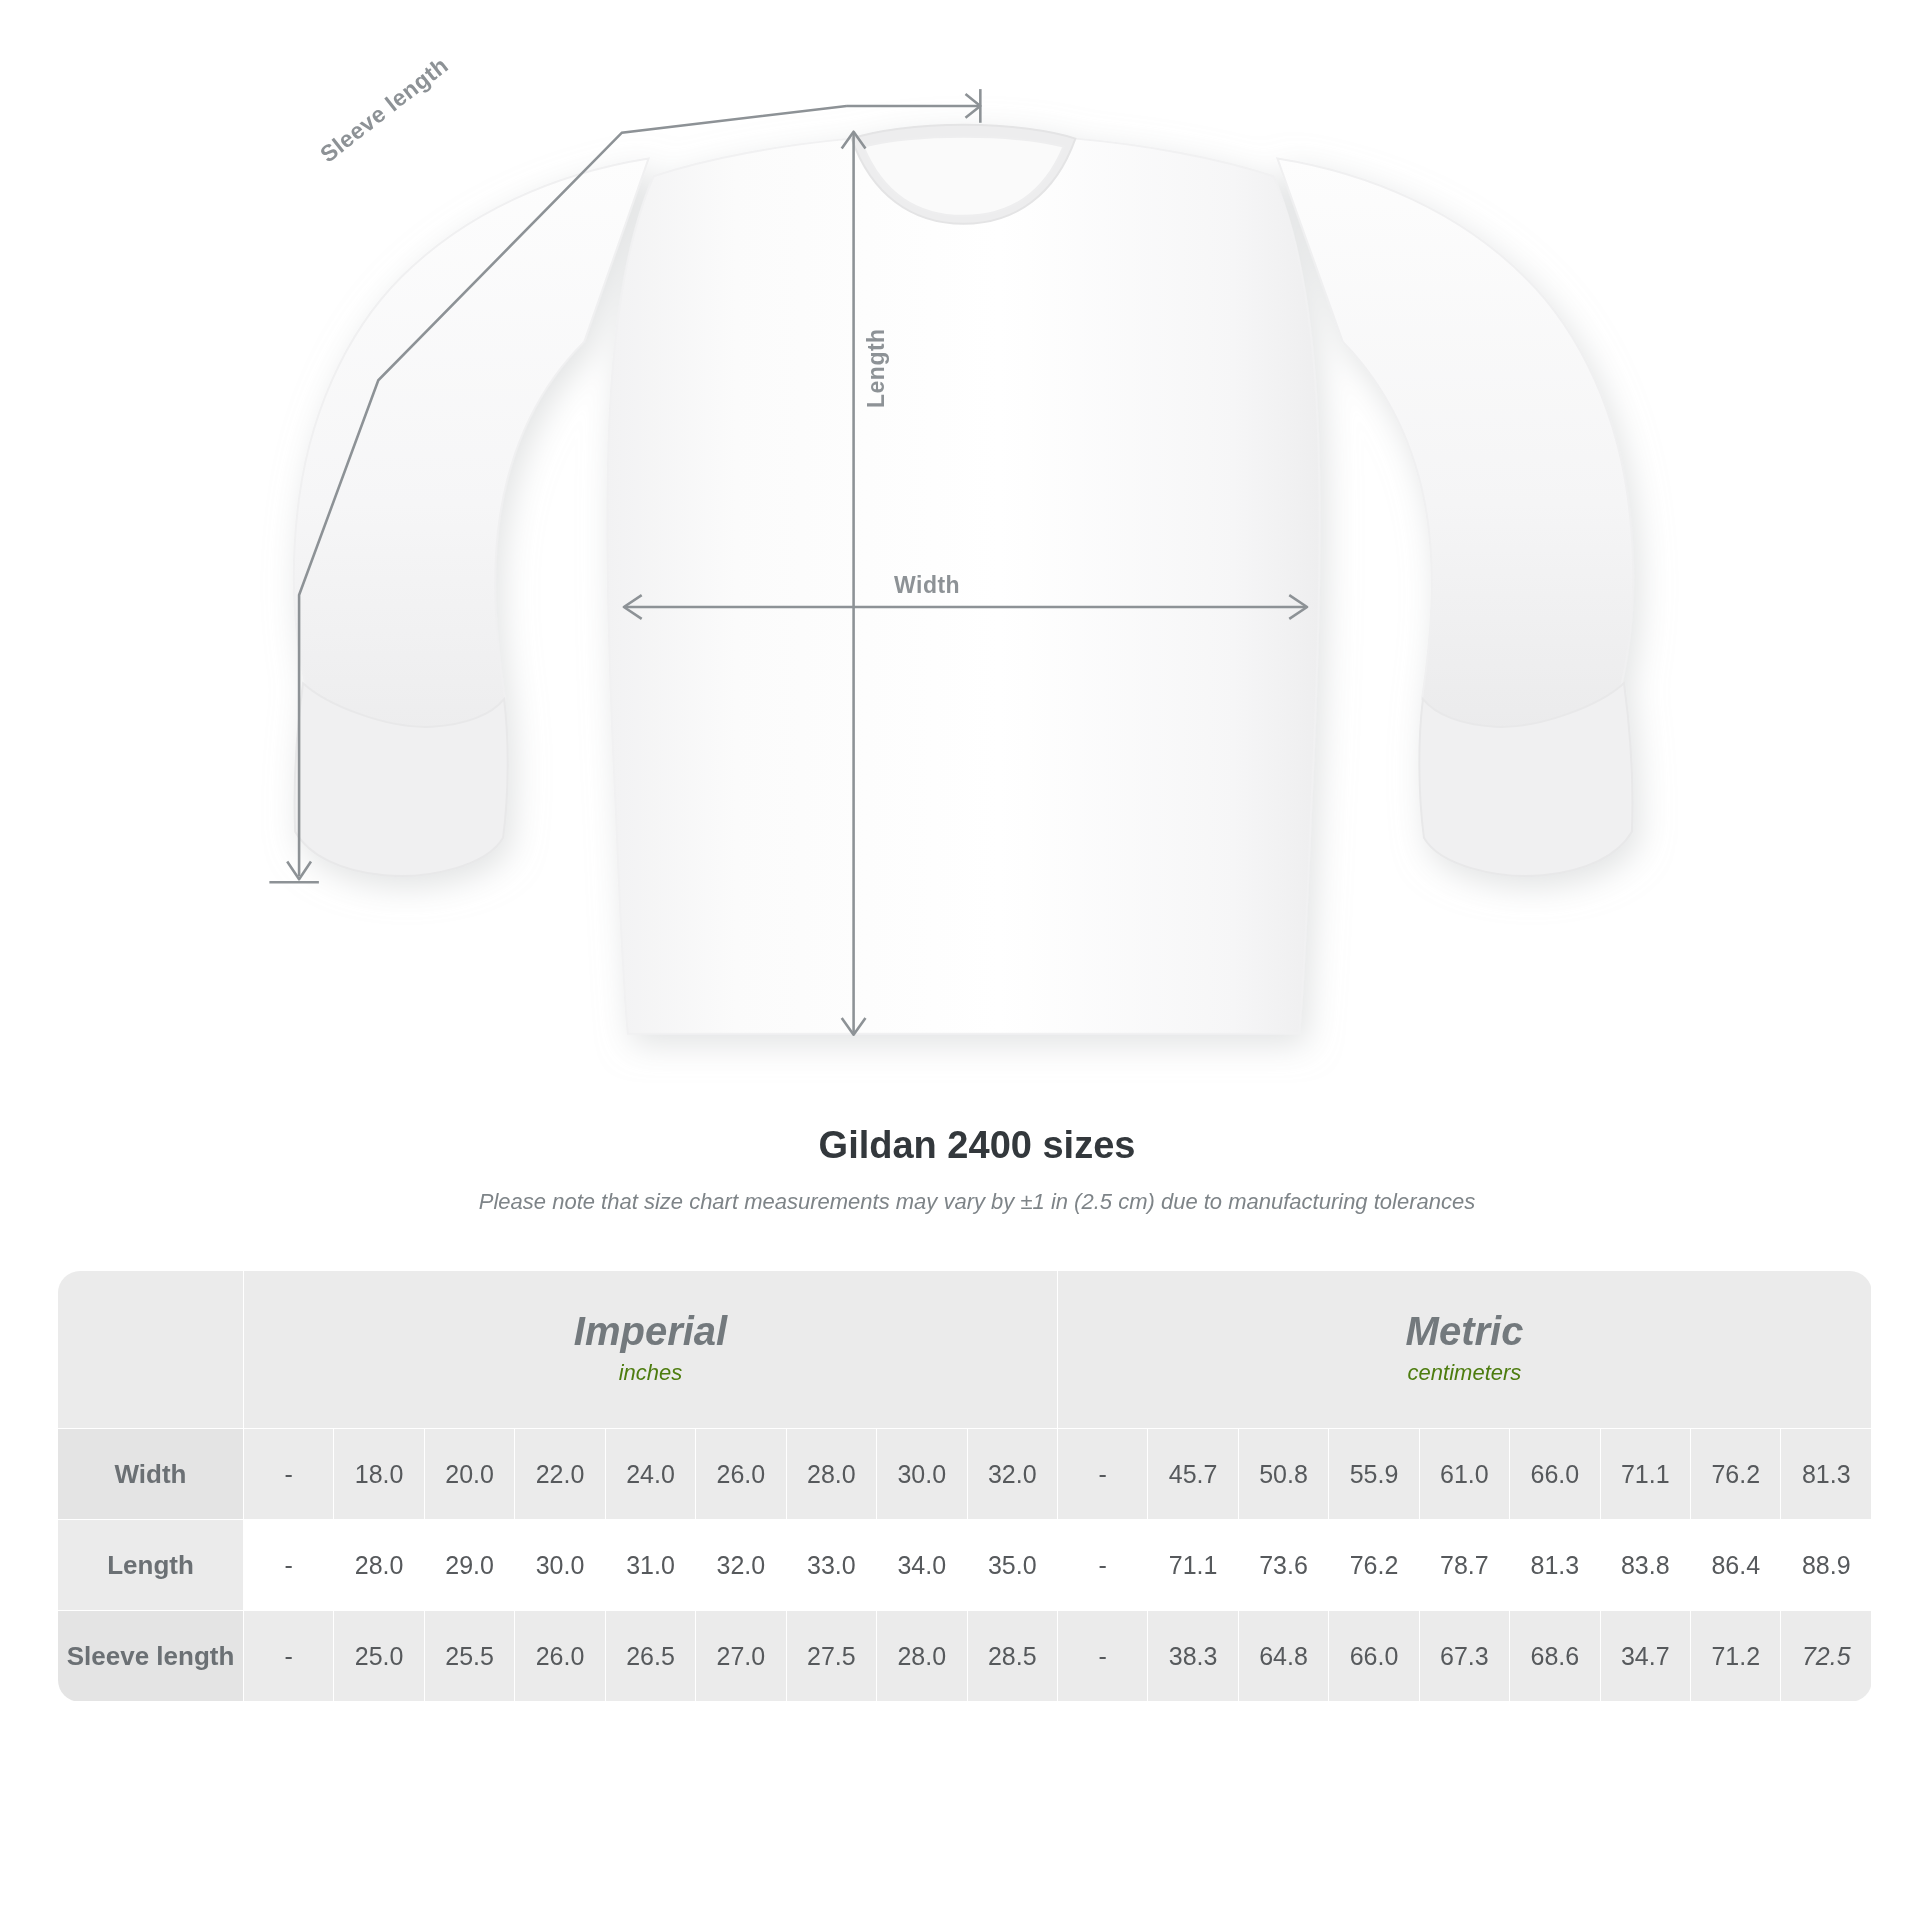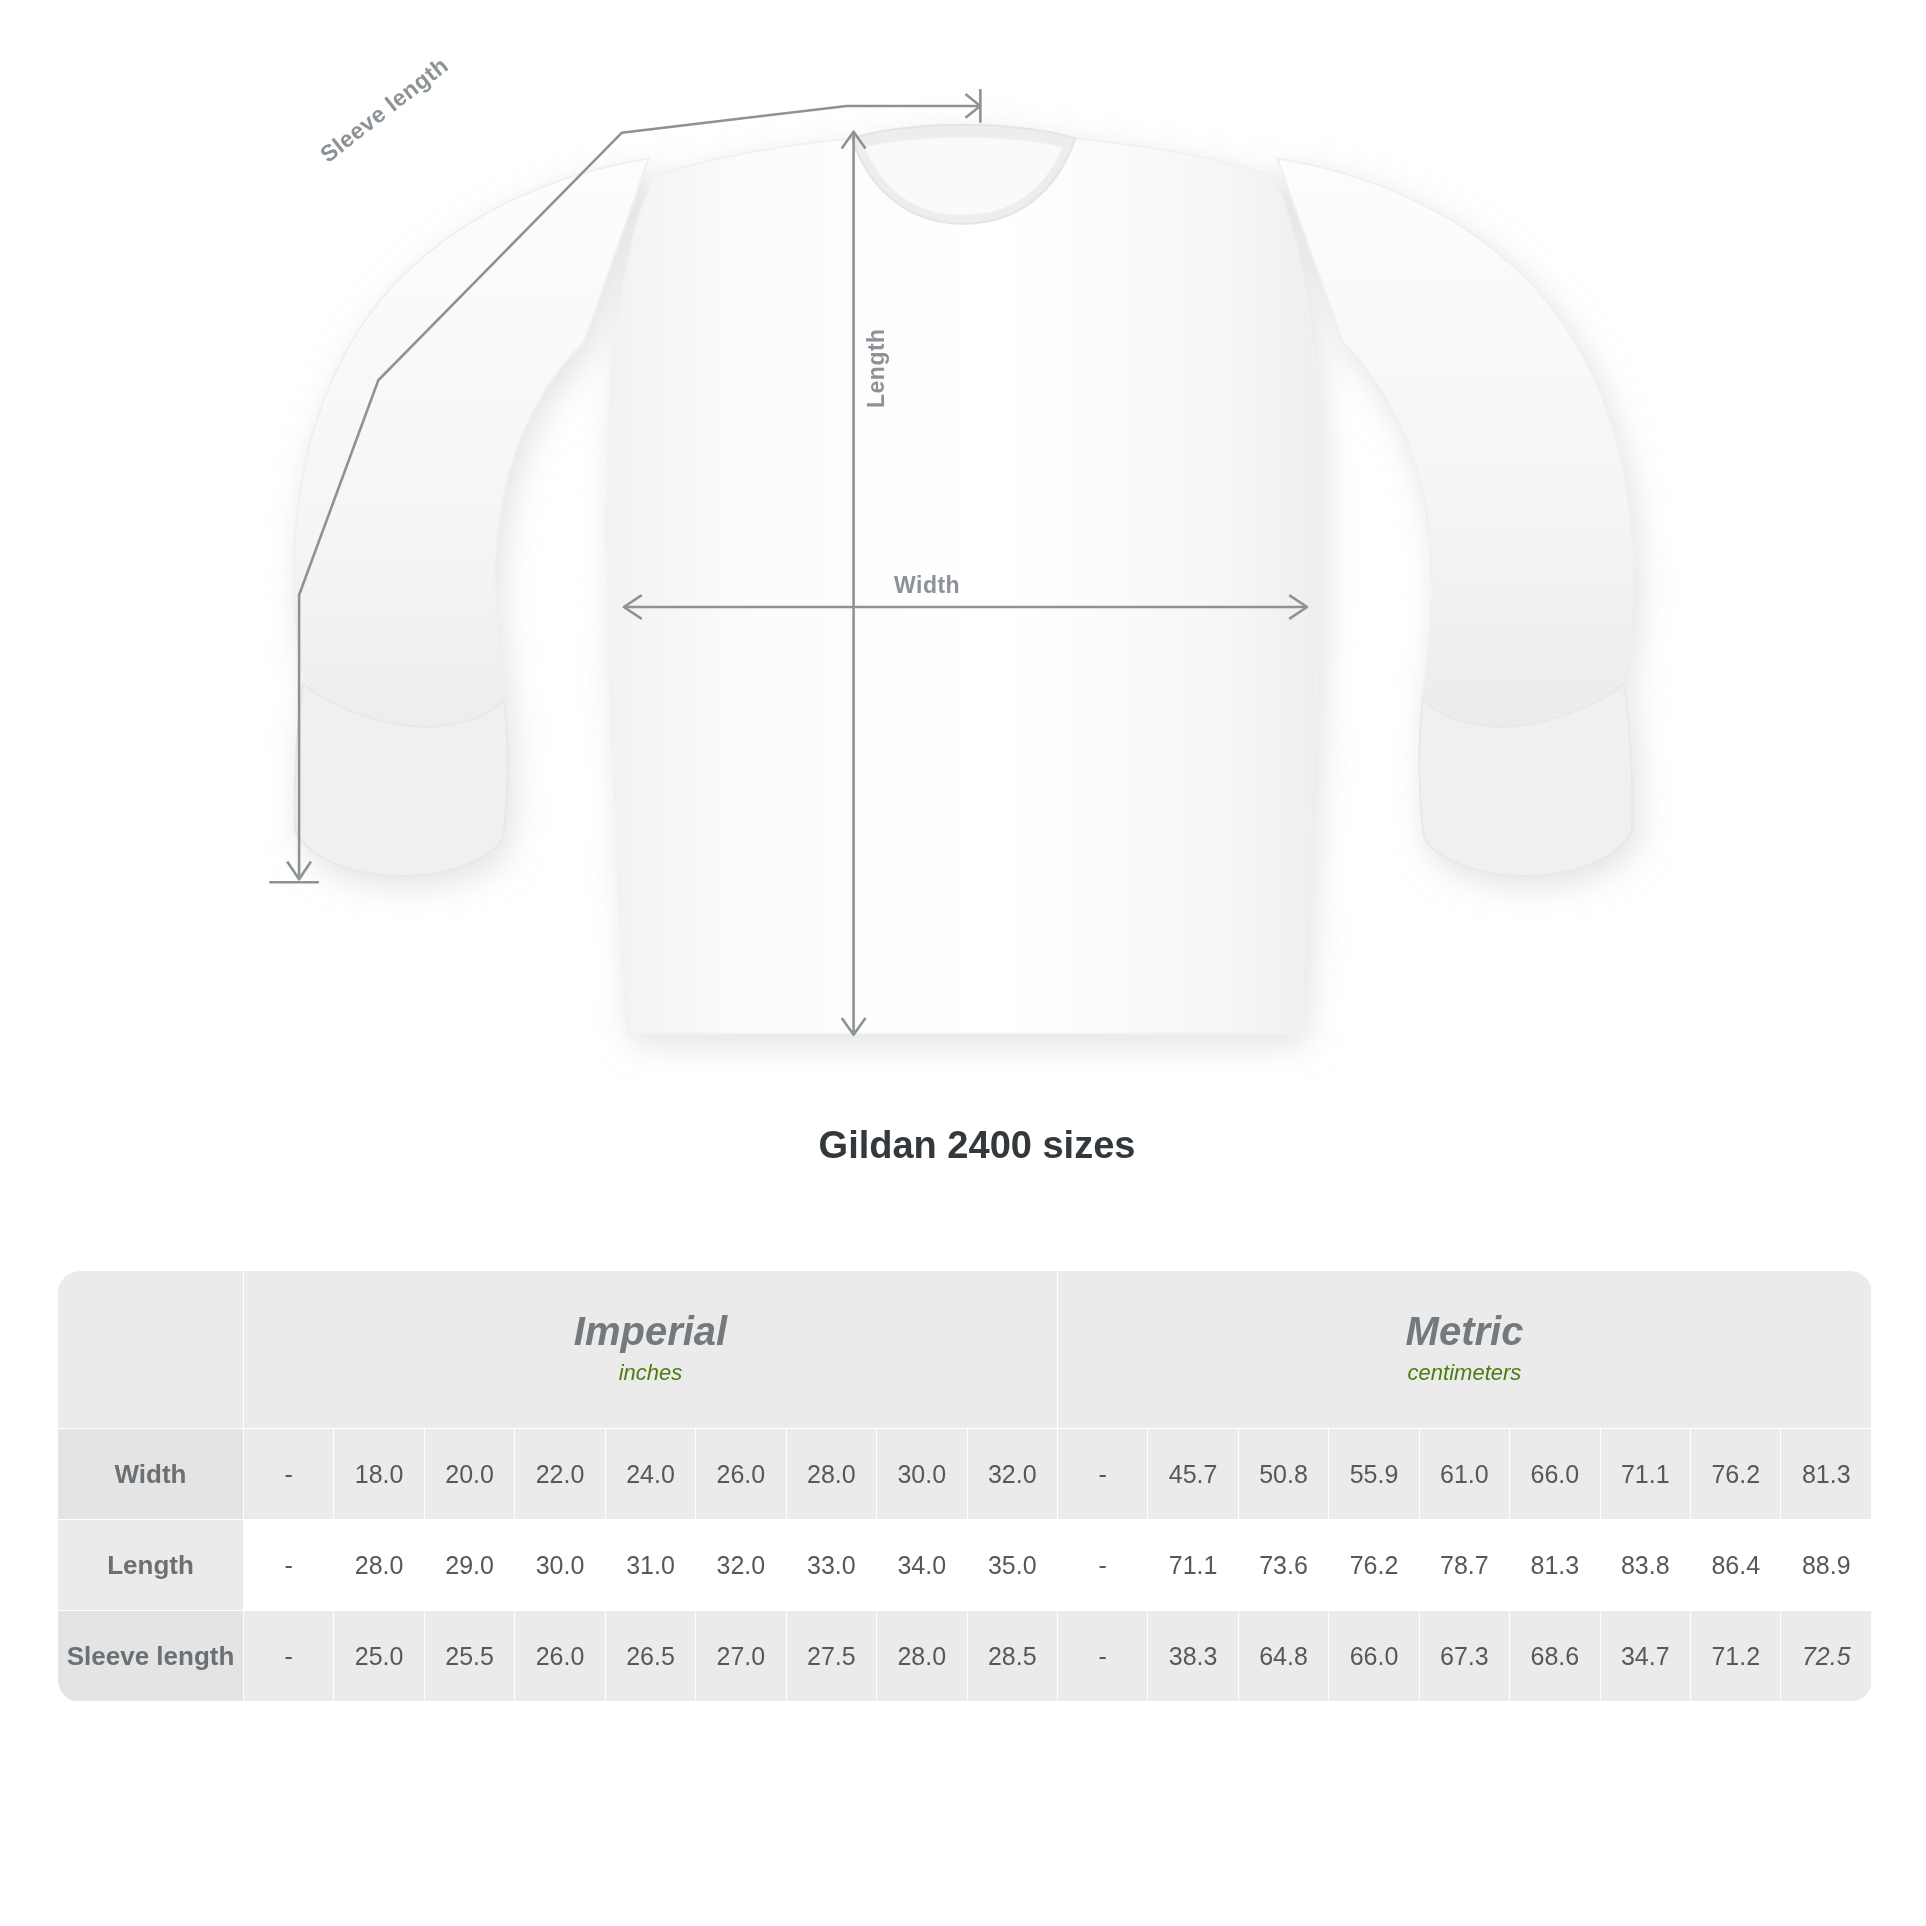--- a/index.html
+++ b/index.html
@@ -225,20 +225,21 @@
       </g>
     </svg>
 
     <div class="dim-label" id="label-sleeve">Sleeve length</div>
     <div class="dim-label" id="label-length">Length</div>
     <div class="dim-label" id="label-width">Width</div>
   </div>
 
   <div id="title-block">
     <h1 id="chart-title">Gildan 2400 sizes</h1>
+    <p id="chart-note">Please note that size chart measurements may vary by ±1 in (2.5 cm) due to manufacturing tolerances</p>
   </div>
 
   <div id="table-wrap">
     <table>
       <colgroup>
         <col style="width:186px">
         <col span="18">
       </colgroup>
       <tbody>
 

